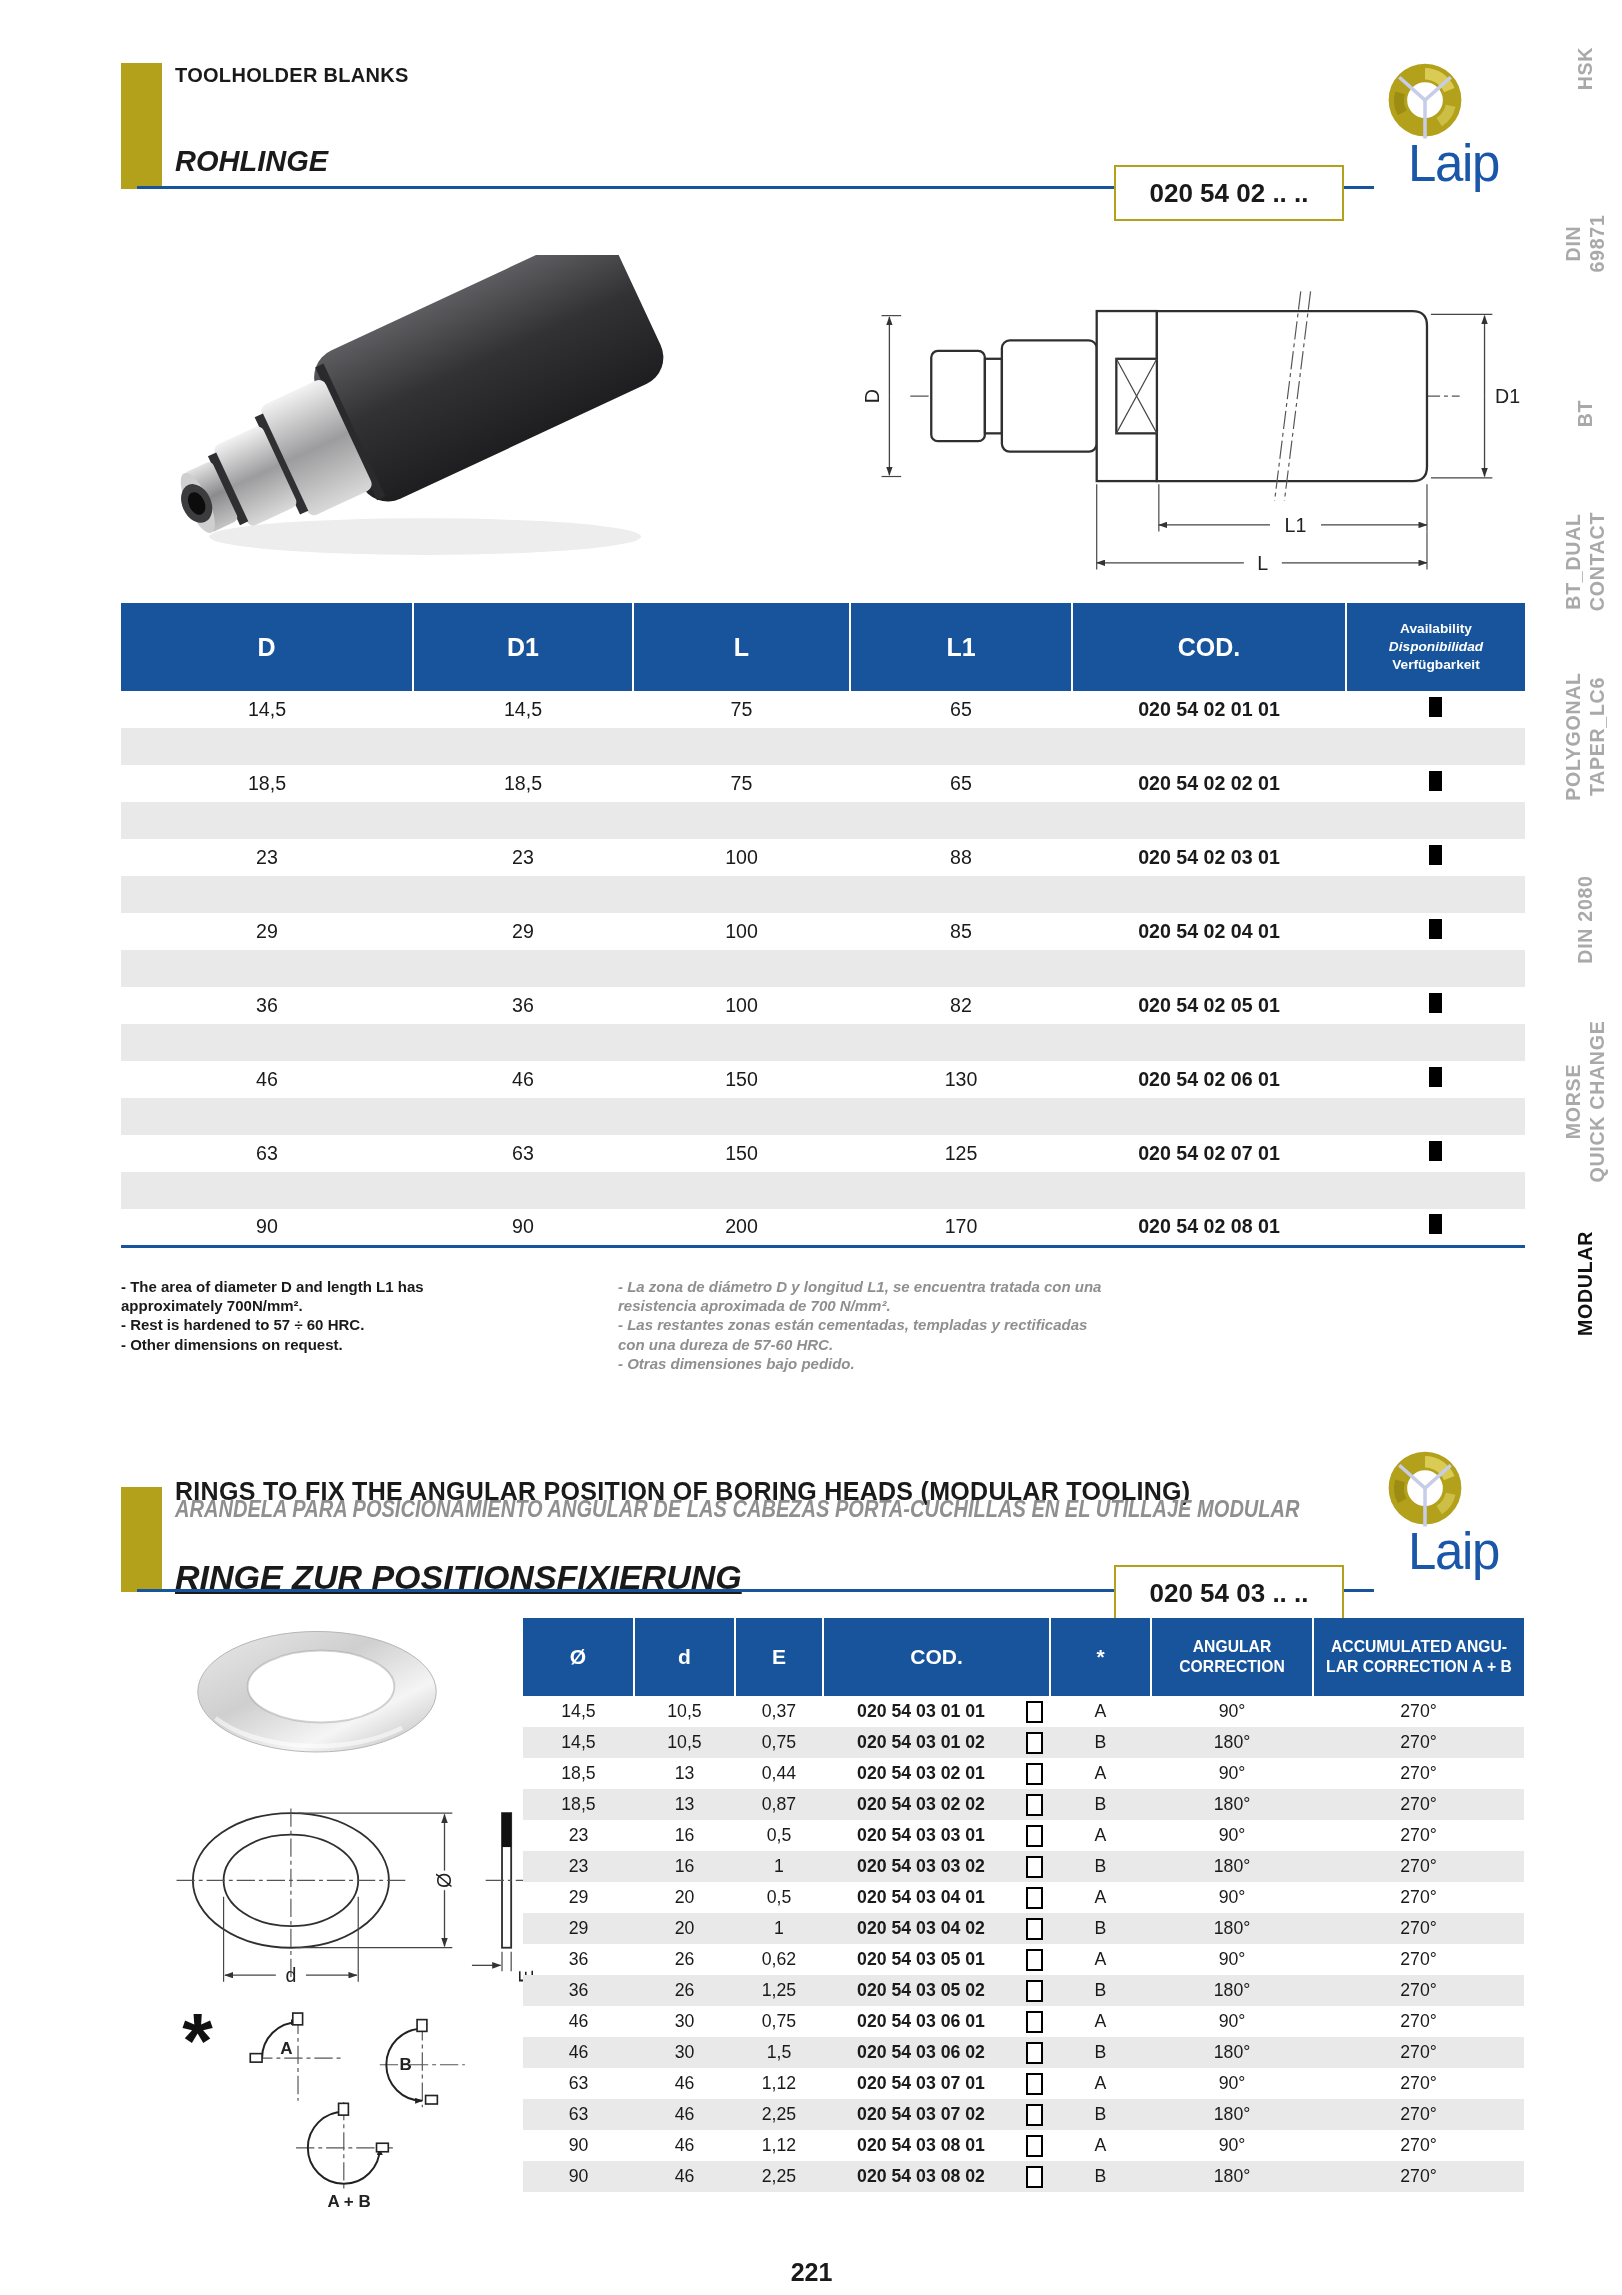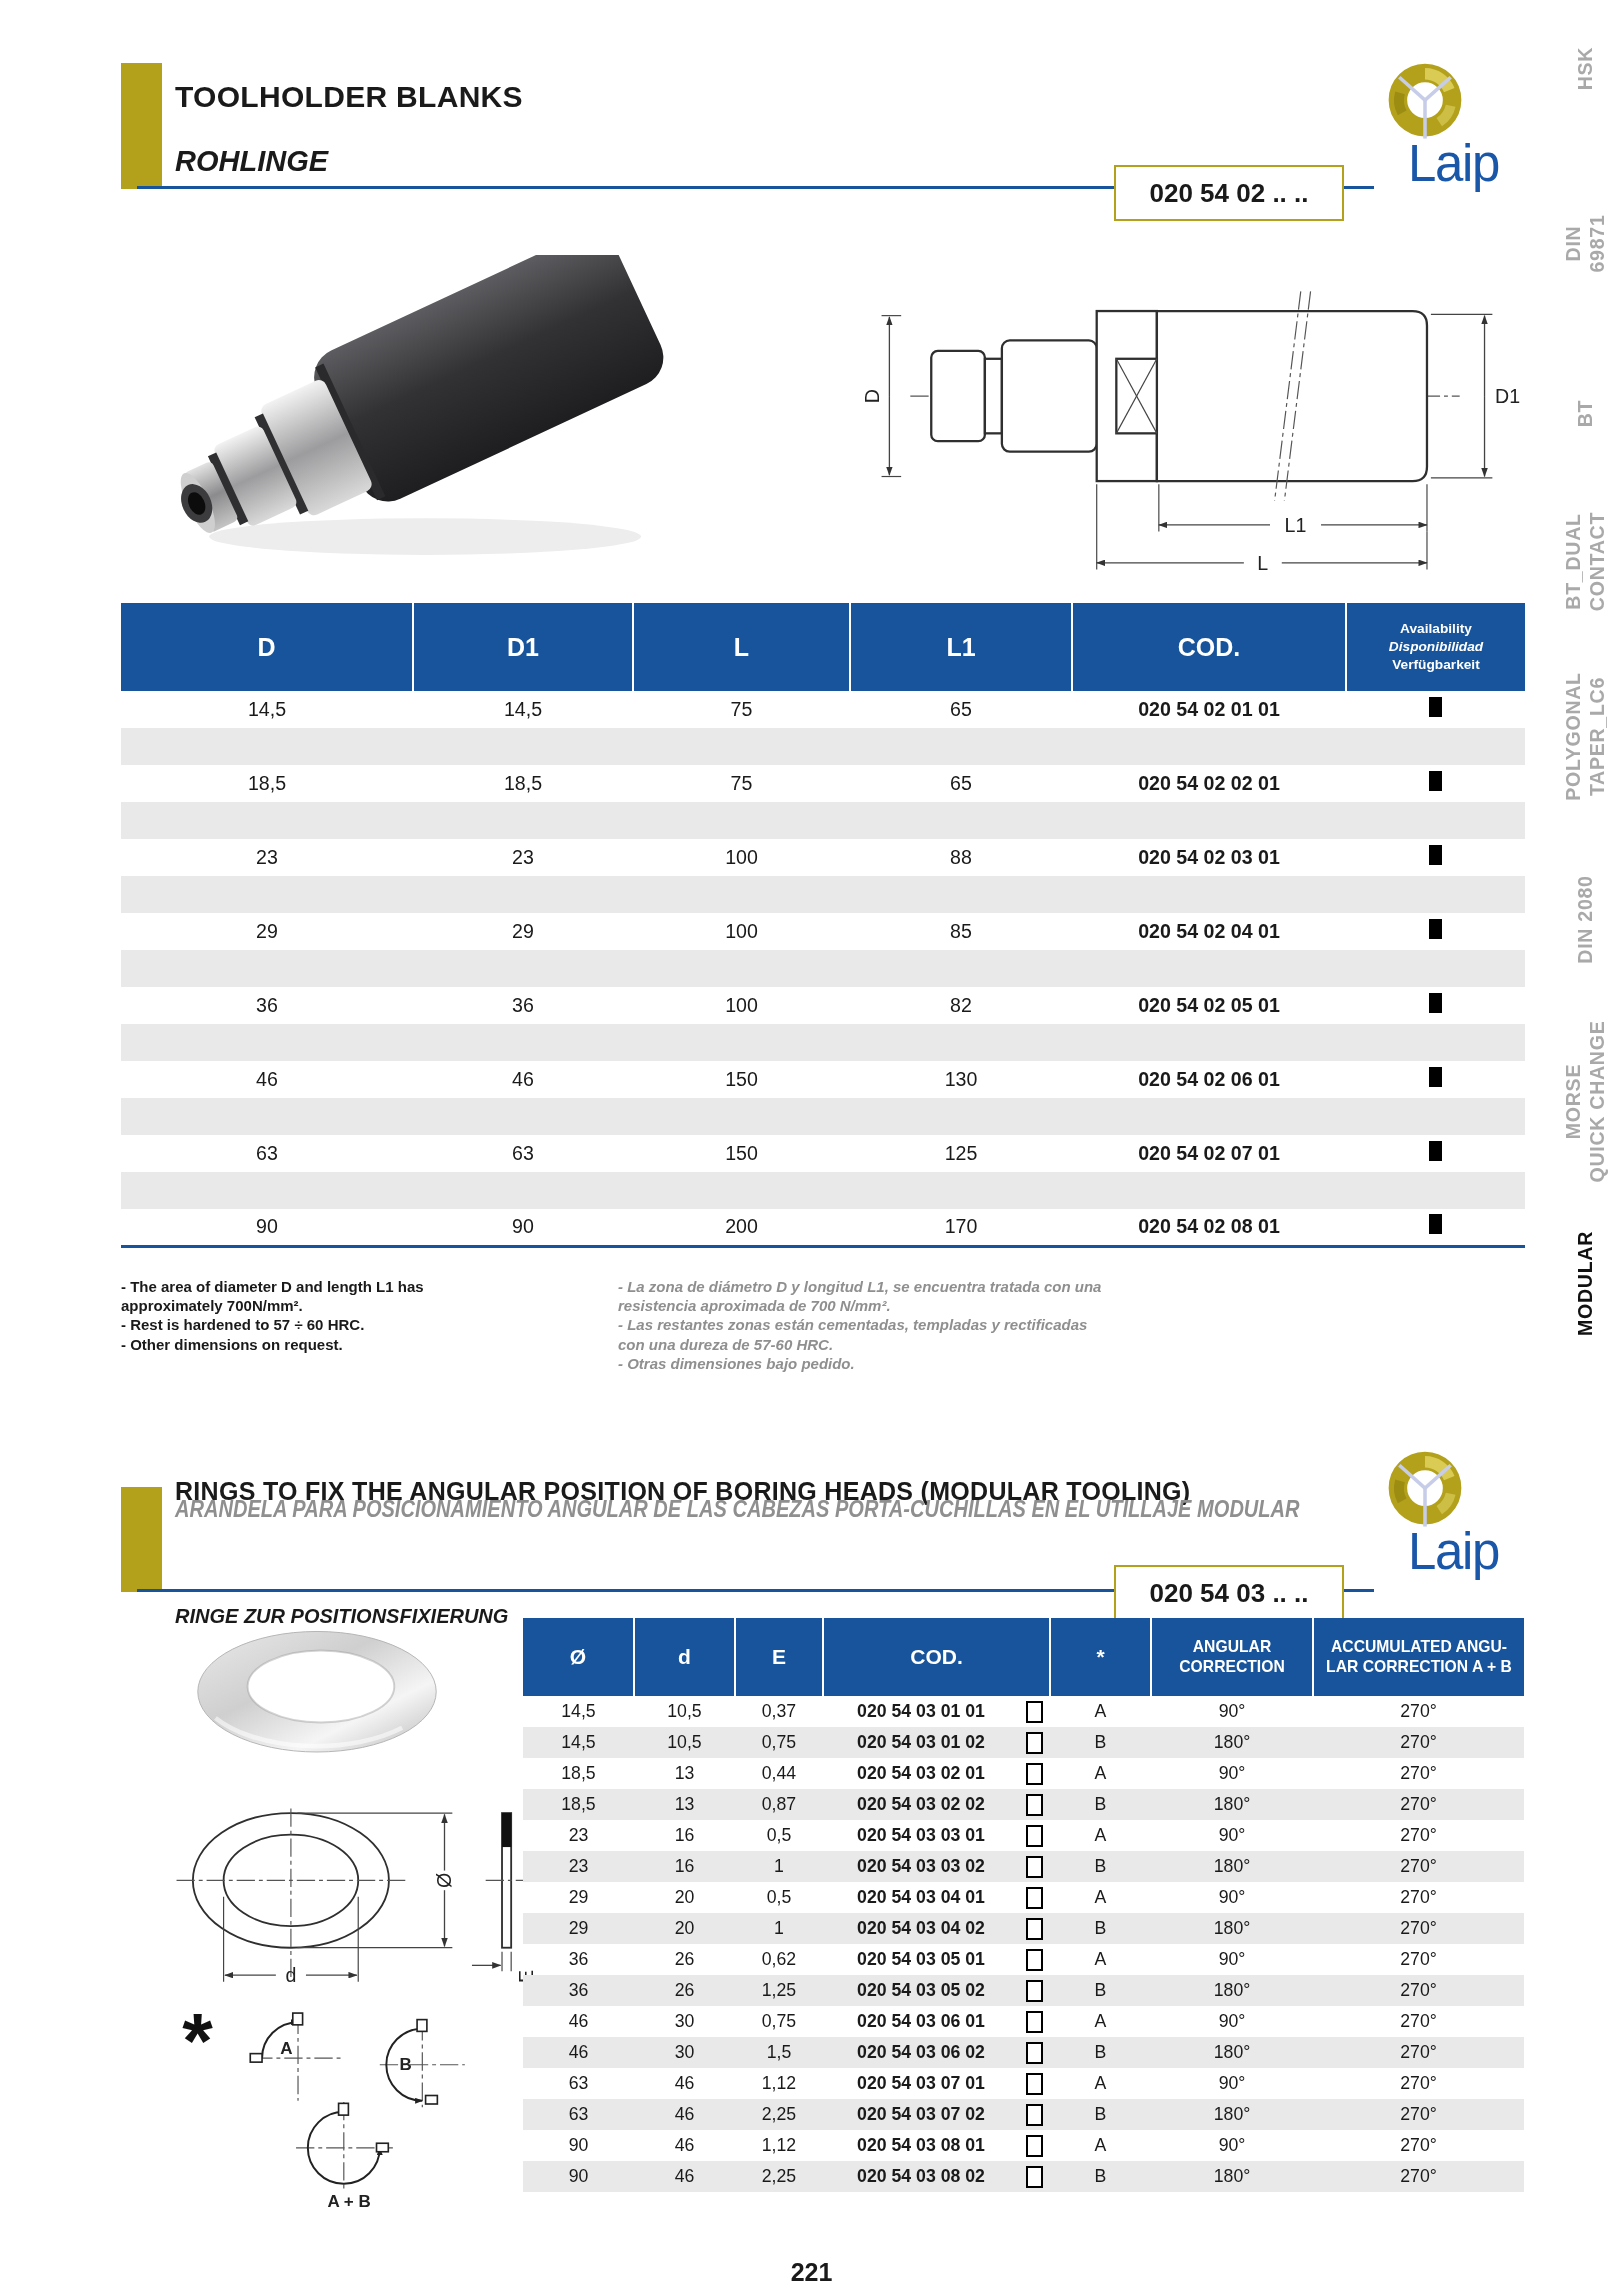--- a/index.html
+++ b/index.html
@@ -73,21 +73,21 @@
 
   .page-number{position:absolute;top:2235px;left:0;width:100%;text-align:center;
                font-size:25px;font-weight:700;margin-top:23px;}
 </style>
 </head>
 <body>
 
 <div class="page">
 
   <div class="gold-bar" style="left:121px;top:63px;width:41px;height:126px;"></div>
-  <div class="t-en" style="left:175px;top:80px;font-size:30px;">TOOLHOLDER BLANKS</div>
+  <div class="t-en" style="left:175px;top:64px;font-size:20px;">TOOLHOLDER BLANKS</div>
   <div class="t-de" style="left:175px;top:145px;font-size:29px;">ROHLINGE</div>
   <div class="hline" style="left:137px;top:186px;width:1237px;"></div>
   <div class="code-box" style="left:1114px;top:165px;">020 54 02 .. ..</div>
 
   <div class="logo" style="left:1382px;top:63px;">
     <svg width="86" height="77" viewBox="0 0 120 108">
       <circle cx="60" cy="52" r="38" fill="none" stroke="#b3a11c" stroke-width="26"></circle>
       <path d="M60 15 A37 37 0 0 1 94 38" fill="none" stroke="#d9cb54" stroke-width="16"></path>
       <path d="M28 70 A37 37 0 0 1 25 42" fill="none" stroke="#9c8d12" stroke-width="14"></path>
       <path d="M80 83 A37 37 0 0 0 96 60" fill="none" stroke="#cdbf45" stroke-width="14"></path>
@@ -305,21 +305,21 @@
   <div class="notes en">- The area of diameter D and length L1 has approximately 700N/mm².
 - Rest is hardened to 57 ÷ 60 HRC.
 - Other dimensions on request.</div>
   <div class="notes es">- La zona de diámetro D y longitud L1, se encuentra tratada con una resistencia aproximada de 700 N/mm².
 - Las restantes zonas están cementadas, templadas y rectificadas con una dureza de 57-60 HRC.
 - Otras dimensiones bajo pedido.</div>
 
   <div class="gold-bar" style="left:121px;top:1487px;width:41px;height:105px;"></div>
   <div class="t-en" style="left:175px;top:1477px;font-size:25px;">RINGS TO FIX THE ANGULAR POSITION OF BORING HEADS (MODULAR TOOLING)</div>
   <div class="t-es" style="left:175px;top:1496px;font-size:23.6px;transform:scaleX(.85);transform-origin:left;">ARANDELA PARA POSICIONAMIENTO ANGULAR DE LAS CABEZAS PORTA-CUCHILLAS EN EL UTILLAJE MODULAR</div>
-  <div class="t-de" style="left:175px;top:1605px;font-size:20px;">RINGE ZUR POSITIONSFIXIERUNG</div>
+  <div class="t-de" style="left:175px;top:1558px;font-size:34px;text-decoration:underline;">RINGE ZUR POSITIONSFIXIERUNG</div>
   <div class="hline" style="left:137px;top:1589px;width:1237px;"></div>
   <div class="code-box" style="left:1114px;top:1565px;">020 54 03 .. ..</div>
 
   <div class="logo" style="left:1382px;top:1451px;">
     <svg width="86" height="77" viewBox="0 0 120 108">
       <circle cx="60" cy="52" r="38" fill="none" stroke="#b3a11c" stroke-width="26"></circle>
       <path d="M60 15 A37 37 0 0 1 94 38" fill="none" stroke="#d9cb54" stroke-width="16"></path>
       <path d="M28 70 A37 37 0 0 1 25 42" fill="none" stroke="#9c8d12" stroke-width="14"></path>
       <path d="M80 83 A37 37 0 0 0 96 60" fill="none" stroke="#cdbf45" stroke-width="14"></path>
       <line x1="60" y1="52" x2="60" y2="106" stroke="#c7cde8" stroke-width="5"></line>

